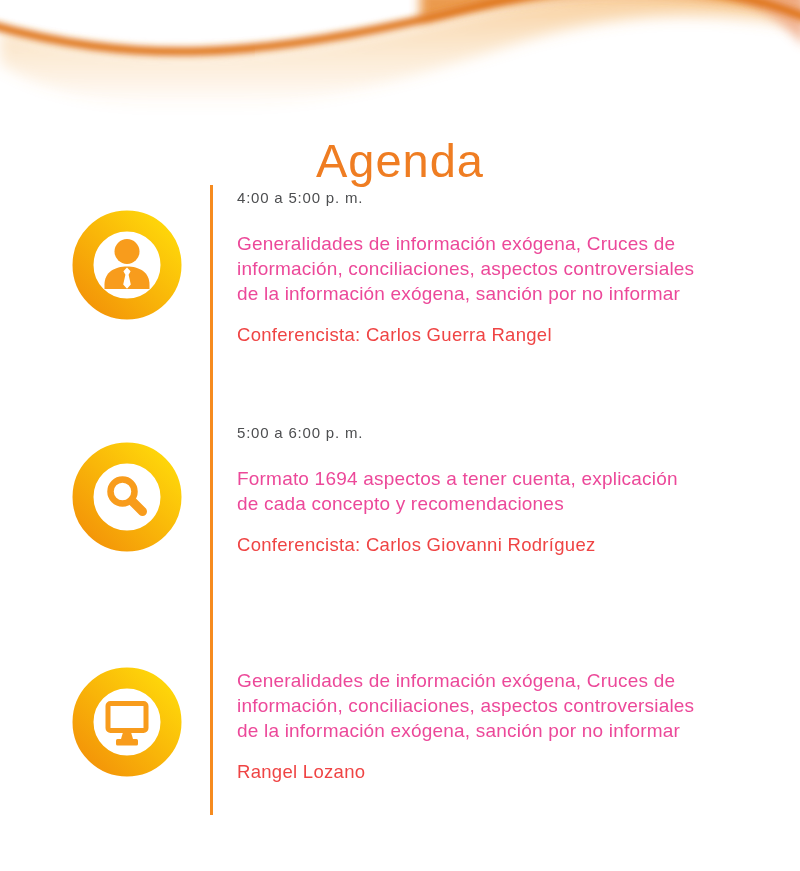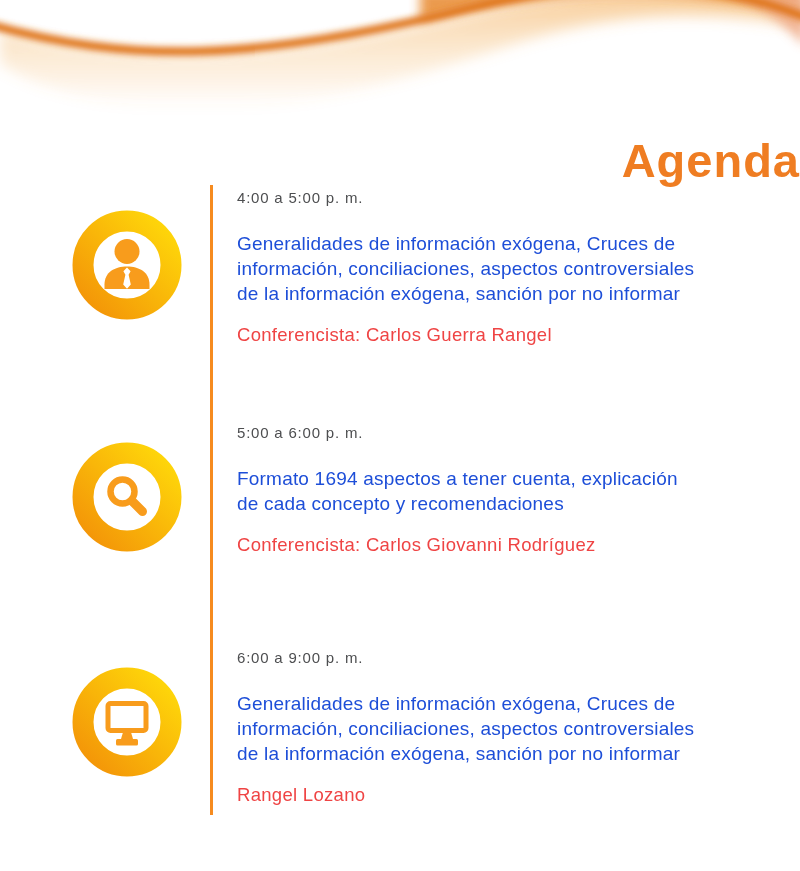--- a/index.html
+++ b/index.html
@@ -20,23 +20,23 @@
     width: 800px; height: 200px;
     pointer-events: none;
   }
 
   
   .page-title {
     position: absolute;
     top: 102px;
     left: 0;
     width: 800px;
-    text-align: right;
+    text-align: center;
     font-size: 47px;
-    font-weight: 700;
+    font-weight: 400;
     letter-spacing: 1px;
     color: #EF7D22;
   }
 
   
   .agenda-line {
     position: absolute;
     left: 210px;
     top: 185px;
     width: 3px;
@@ -73,21 +73,21 @@
     font-size: 15px;
     letter-spacing: 0.8px;
     color: #4D4E50;
     line-height: 23px;
   }
   .desc {
     margin-top: 22px;
     font-size: 19px;
     letter-spacing: 0.2px;
     line-height: 25px;
-    color: #1d4ed8;
+    color: #ec4899;
     white-space: pre-line;
   }
   .speaker {
     margin-top: 18px;
     font-size: 18.5px;
     letter-spacing: 0.3px;
     color: #ef4444;
     white-space: pre-line;
   }
 </style>
@@ -184,21 +184,20 @@
             <stop offset="1" stop-color="#FFDA0A"></stop>
           </linearGradient>
         </defs>
         <circle cx="55" cy="55" r="44" fill="none" stroke="url(#ring3)" stroke-width="21"></circle>
         <rect x="36" y="36.5" width="38" height="27" rx="2.5" fill="none" stroke="#F89C1C" stroke-width="5"></rect>
         <path d="M51.5 63.5 L58.5 63.5 L61 72 L49 72 Z" fill="#F89C1C"></path>
         <rect x="44" y="72" width="22" height="6.5" rx="1.5" fill="#F89C1C"></rect>
       </svg>
     </div>
     <div class="content">
-      <div class="time">6:00 a 9:00 p. m.</div>
       <div class="desc">Generalidades de información exógena, Cruces de
 información, conciliaciones, aspectos controversiales
 de la información exógena, sanción por no informar</div>
       <div class="speaker">Rangel Lozano</div>
     </div>
   </section>
 
 </div>
 
 </body></html>

